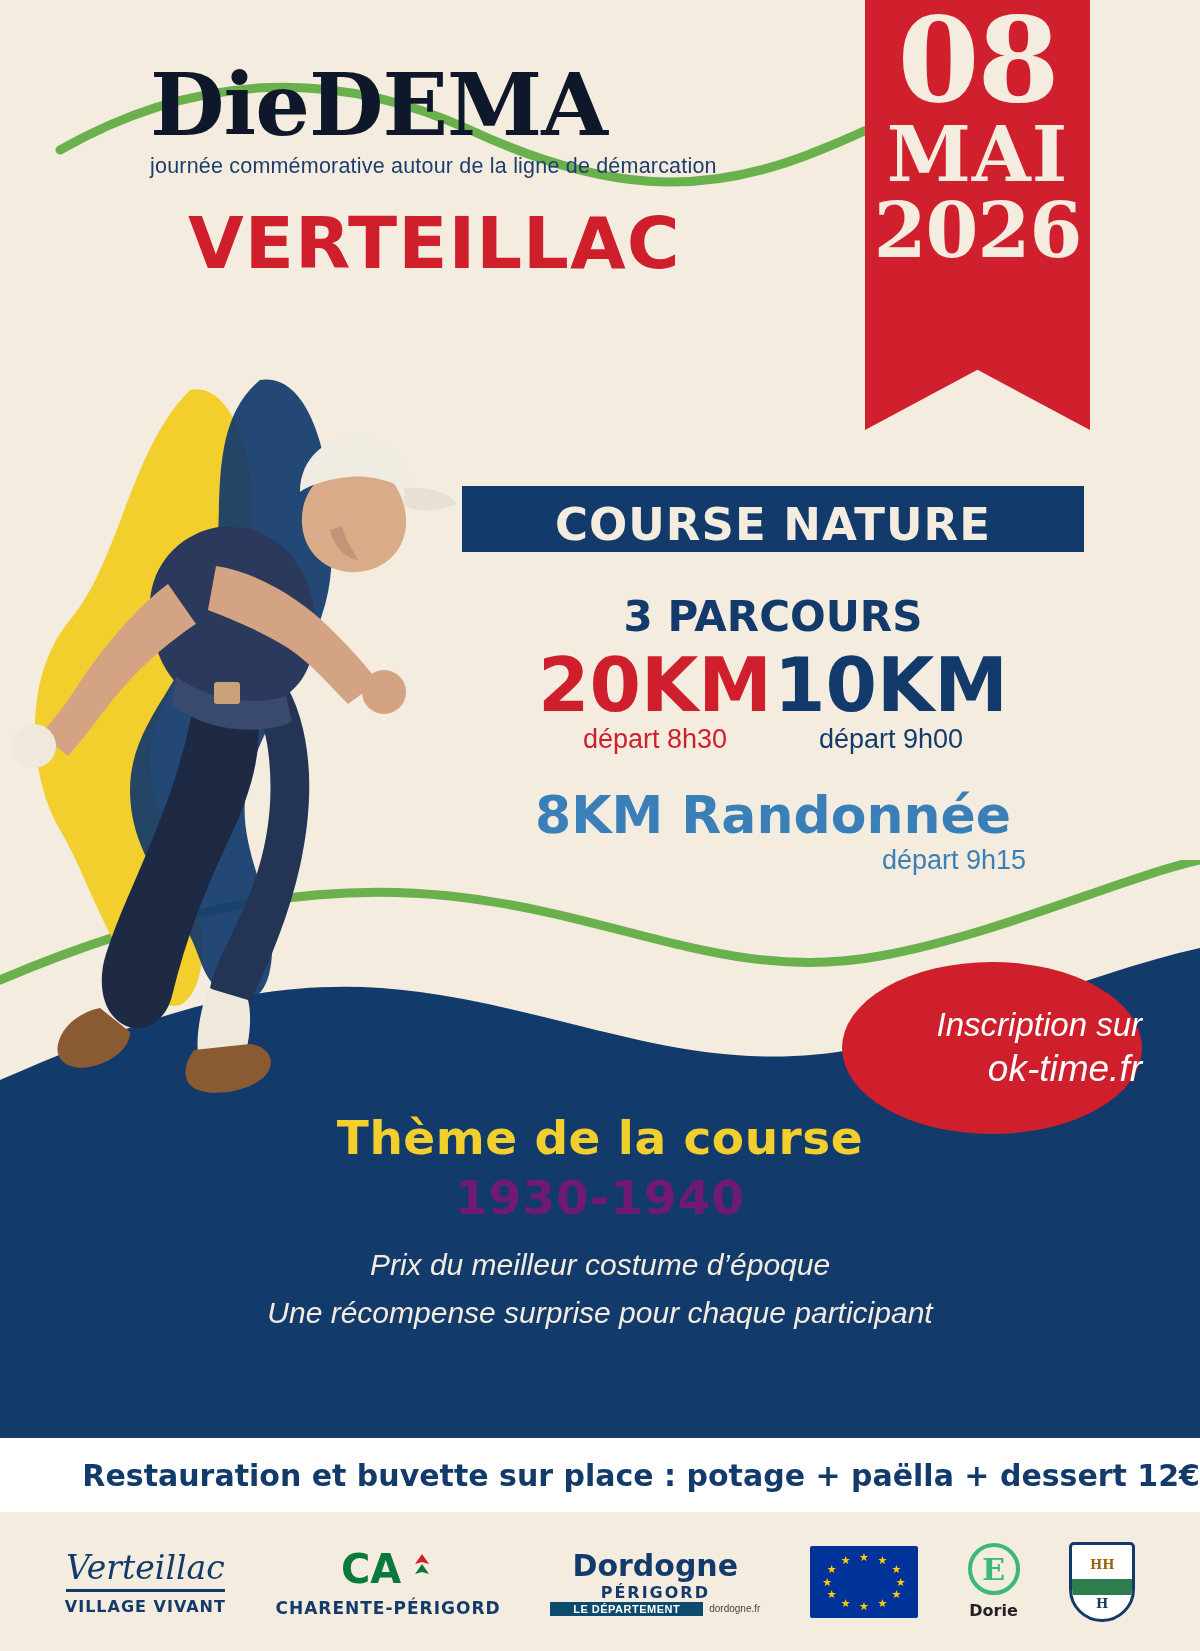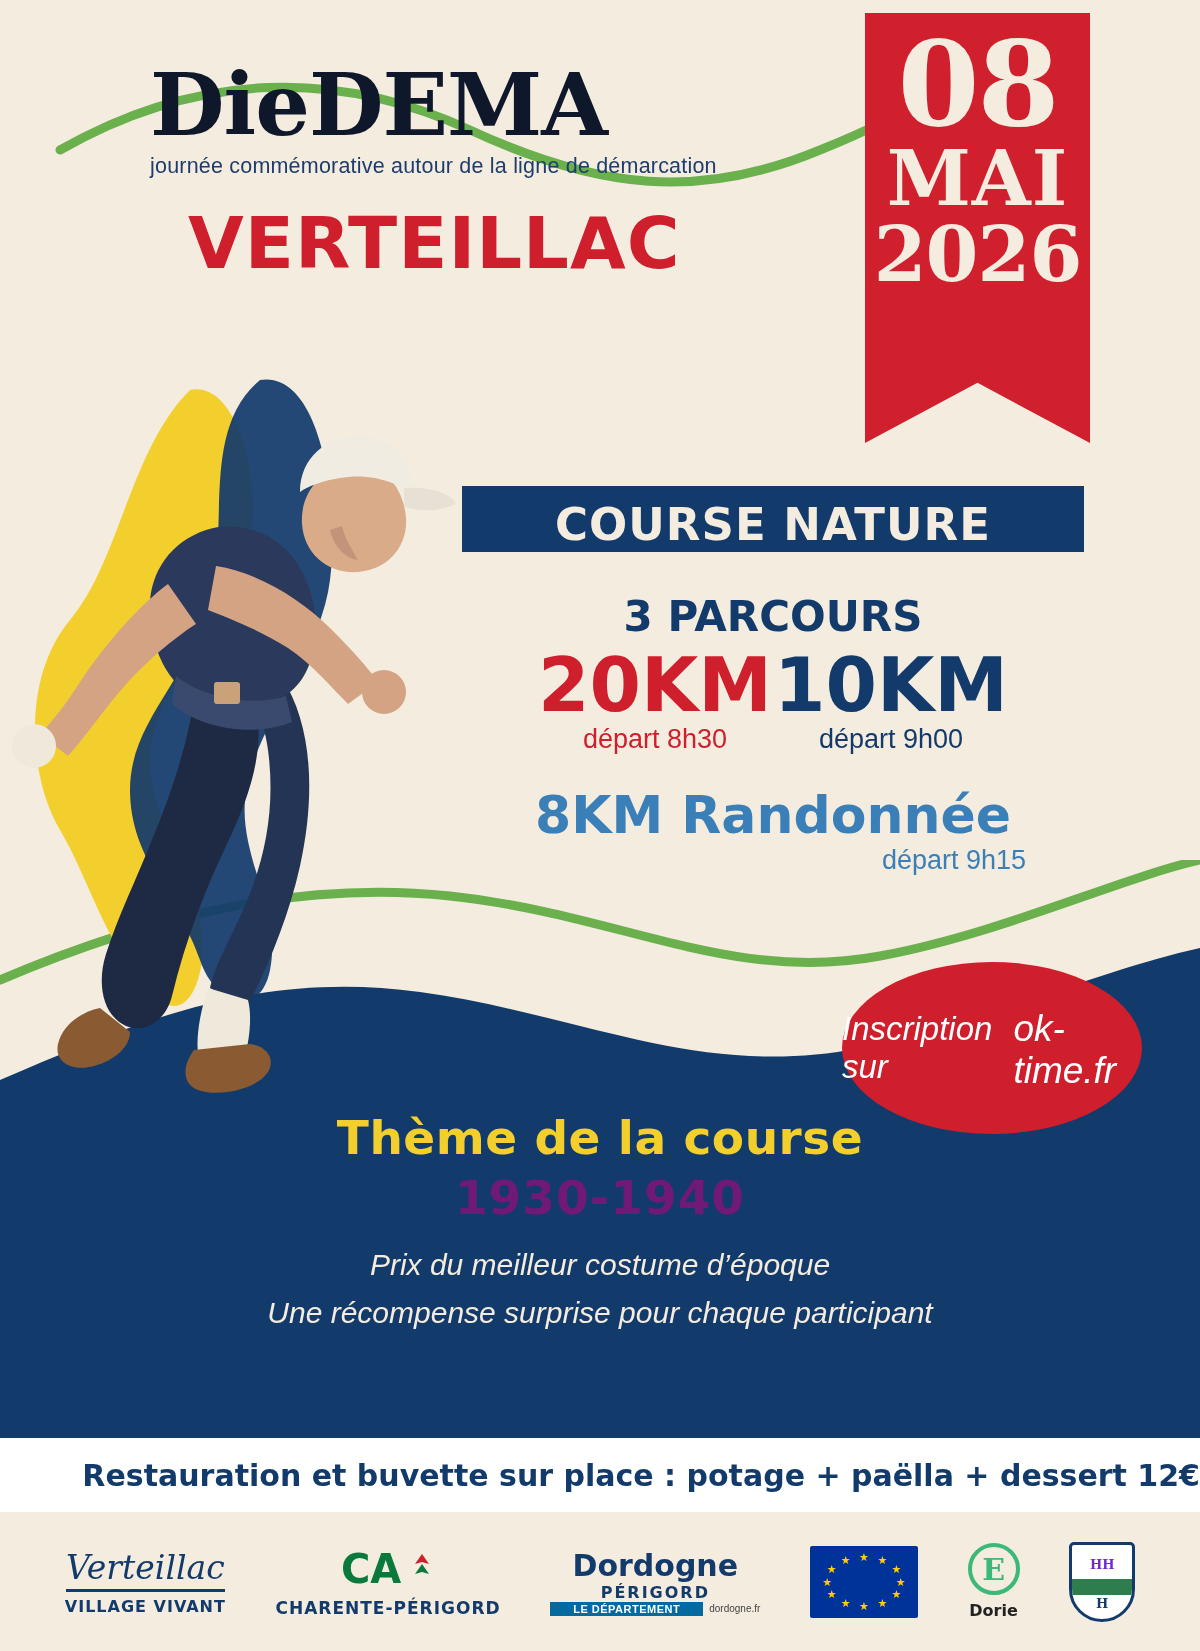--- a/index.html
+++ b/index.html
@@ -21,22 +21,21 @@
 
   .green-line-top { position:absolute; left:0; top:60px; width:100%; height:140px; }
   .green-line-mid { position:absolute; left:0; top:860px; width:100%; height:180px; }
 
   
   .date-ribbon {
     position:absolute; right:110px; top:0; width:225px; height:430px;
     background:#d0202e;
     clip-path: polygon(0 0, 100% 0, 100% 100%, 50% 86%, 0 100%);
     text-align:center; color:#f3ecdf;
-    padding-top:12px;
-    margin-top:13px;
+    padding-top:1px;
   }
   .date-day {
     font-family:"DejaVu Serif", serif; font-weight:700; font-size:118px;
     line-height:1.0; letter-spacing:-2px;
   }
   .date-month {
     font-family:"DejaVu Serif", serif; font-weight:700; font-size:76px;
     line-height:0.95; letter-spacing:1px;
   }
   .date-year {
@@ -102,21 +101,21 @@
   .rando-time {
     position:absolute; left:462px; top:845px; width:622px; text-align:right;
     padding-right:58px; color:#3a7fb8;
     font-family:"Liberation Sans", sans-serif; font-size:27px;
   }
 
   
   .bubble {
     position:absolute; right:58px; top:962px; width:300px; height:172px;
     background:#cf1f2d; border-radius:50%;
-    display:flex; flex-direction:row; align-items:center; justify-content:center;
+    display:flex; flex-direction:column; align-items:flex-end; justify-content:center;
     color:#fff; font-style:italic;
     font-family:"Liberation Sans", sans-serif;
   }
   .bubble .l1 { font-size:33px; }
   .bubble .l2 { font-size:37px; margin-top:4px; }
 
   
   .theme-title {
     position:absolute; left:0; top:1110px; width:100%; text-align:center;
     color:#f3cf2e; font-family:"DejaVu Sans", sans-serif; font-weight:700;
@@ -172,21 +171,21 @@
   }
 
   .sp-dordogne .d1 {
     font-family:"DejaVu Sans", sans-serif; font-weight:700; font-size:30px; color:#123a6b;
   }
   .sp-dordogne .d2 {
     font-family:"DejaVu Sans", sans-serif; font-weight:700; font-size:16px; color:#123a6b;
     letter-spacing:2px;
   }
   .sp-dordogne .d3 {
-    font-size:11px; color:#fff; background:#0369a1; padding:1px 23px; font-weight:700;
+    font-size:11px; color:#fff; background:#0c4a6e; padding:1px 23px; font-weight:700;
     letter-spacing:0.5px;
   }
   .sp-dordogne .d4 { font-size:10px; color:#444; margin-left:6px; }
   .sp-dordogne .row3 { display:flex; align-items:center; }
 
   .eu-flag {
     width:108px; height:72px; background:#003399; position:relative; border-radius:2px;
   }
   .eu-star {
     position:absolute; color:#ffcc00; font-size:11px; line-height:11px;
@@ -205,21 +204,21 @@
 
   .sp-blason .shield {
     width:66px; height:80px; background:#fff; border:3px solid #123a6b;
     border-radius:6px 6px 40px 40px; position:relative; overflow:hidden;
   }
   .sp-blason .band {
     position:absolute; left:0; right:0; top:34px; height:16px; background:#2e7d4f;
   }
   .sp-blason .hh {
     position:absolute; left:0; right:0; top:12px; text-align:center;
-    font-family:"DejaVu Serif", serif; font-weight:700; font-size:13px; color:#6d28d9;
+    font-family:"DejaVu Serif", serif; font-weight:700; font-size:13px; color:#a16207;
   }
   .sp-blason .bb {
     position:absolute; left:0; right:0; bottom:8px; text-align:center;
     font-family:"DejaVu Serif", serif; font-weight:700; font-size:13px; color:#123a6b;
   }
 </style>
 </head>
 <body>
 
 <div class="poster">

